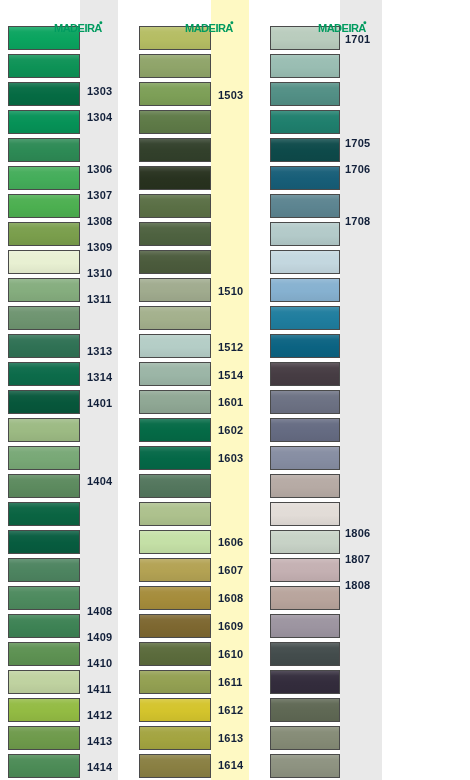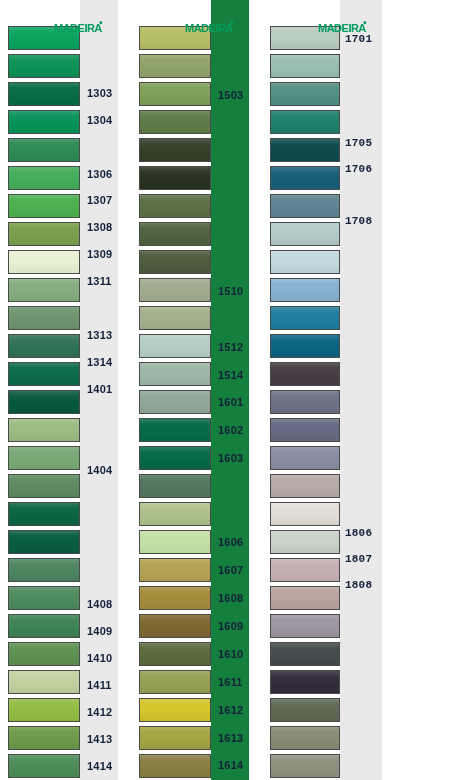--- a/index.html
+++ b/index.html
@@ -64,21 +64,21 @@
   .label-panel {
     background: #e9e9e9;
     width: 38px;
     height: 780px;
     padding-top: 26px;
     box-sizing: border-box;
     display: flex;
     flex-direction: column;
     z-index: 1;
   }
-  .col-2 .label-panel { width: 42px; font-family: Liberation Mono, monospace; }
+  .col-2 .label-panel { width: 42px; }
 
   .label-row {
     height: 28px;
     display: flex;
     align-items: center;
     padding-left: 7px;
     box-sizing: border-box;
   }
   .label-row span {
     font-size: 11px;
@@ -164,20 +164,23 @@
         <div class="label-row">
           <span>1307</span>
         </div>
         <div class="label-row">
           <span>1308</span>
         </div>
         <div class="label-row">
           <span>1309</span>
         </div>
         <div class="label-row">
+          <span>1310</span>
+        </div>
+        <div class="label-row">
           <span>1311</span>
         </div>
         <div class="label-row">
           <span></span>
         </div>
         <div class="label-row">
           <span>1313</span>
         </div>
         <div class="label-row">
           <span>1314</span>
@@ -258,21 +261,21 @@
         <div class="swatch" title="" style="background: rgb(196, 224, 166);"></div>
         <div class="swatch" title="" style="background: rgb(179, 162, 83);"></div>
         <div class="swatch" title="1606" style="background: rgb(165, 140, 59);"></div>
         <div class="swatch" title="1607" style="background: rgb(125, 103, 48);"></div>
         <div class="swatch" title="1608" style="background: rgb(91, 107, 60);"></div>
         <div class="swatch" title="1609" style="background: rgb(147, 160, 82);"></div>
         <div class="swatch" title="1610" style="background: rgb(212, 196, 44);"></div>
         <div class="swatch" title="1611" style="background: rgb(163, 164, 64);"></div>
         <div class="swatch" title="1612" style="background: rgb(137, 127, 66);"></div>
       </div>
-      <div class="label-panel" style="background: #15803d; justify-content: space-between;">
+      <div class="label-panel" style="background: #fef9c3; justify-content: space-between;">
         <div class="label-row">
           <span></span>
         </div>
         <div class="label-row">
           <span></span>
         </div>
         <div class="label-row">
           <span>1503</span>
         </div>
         <div class="label-row">

